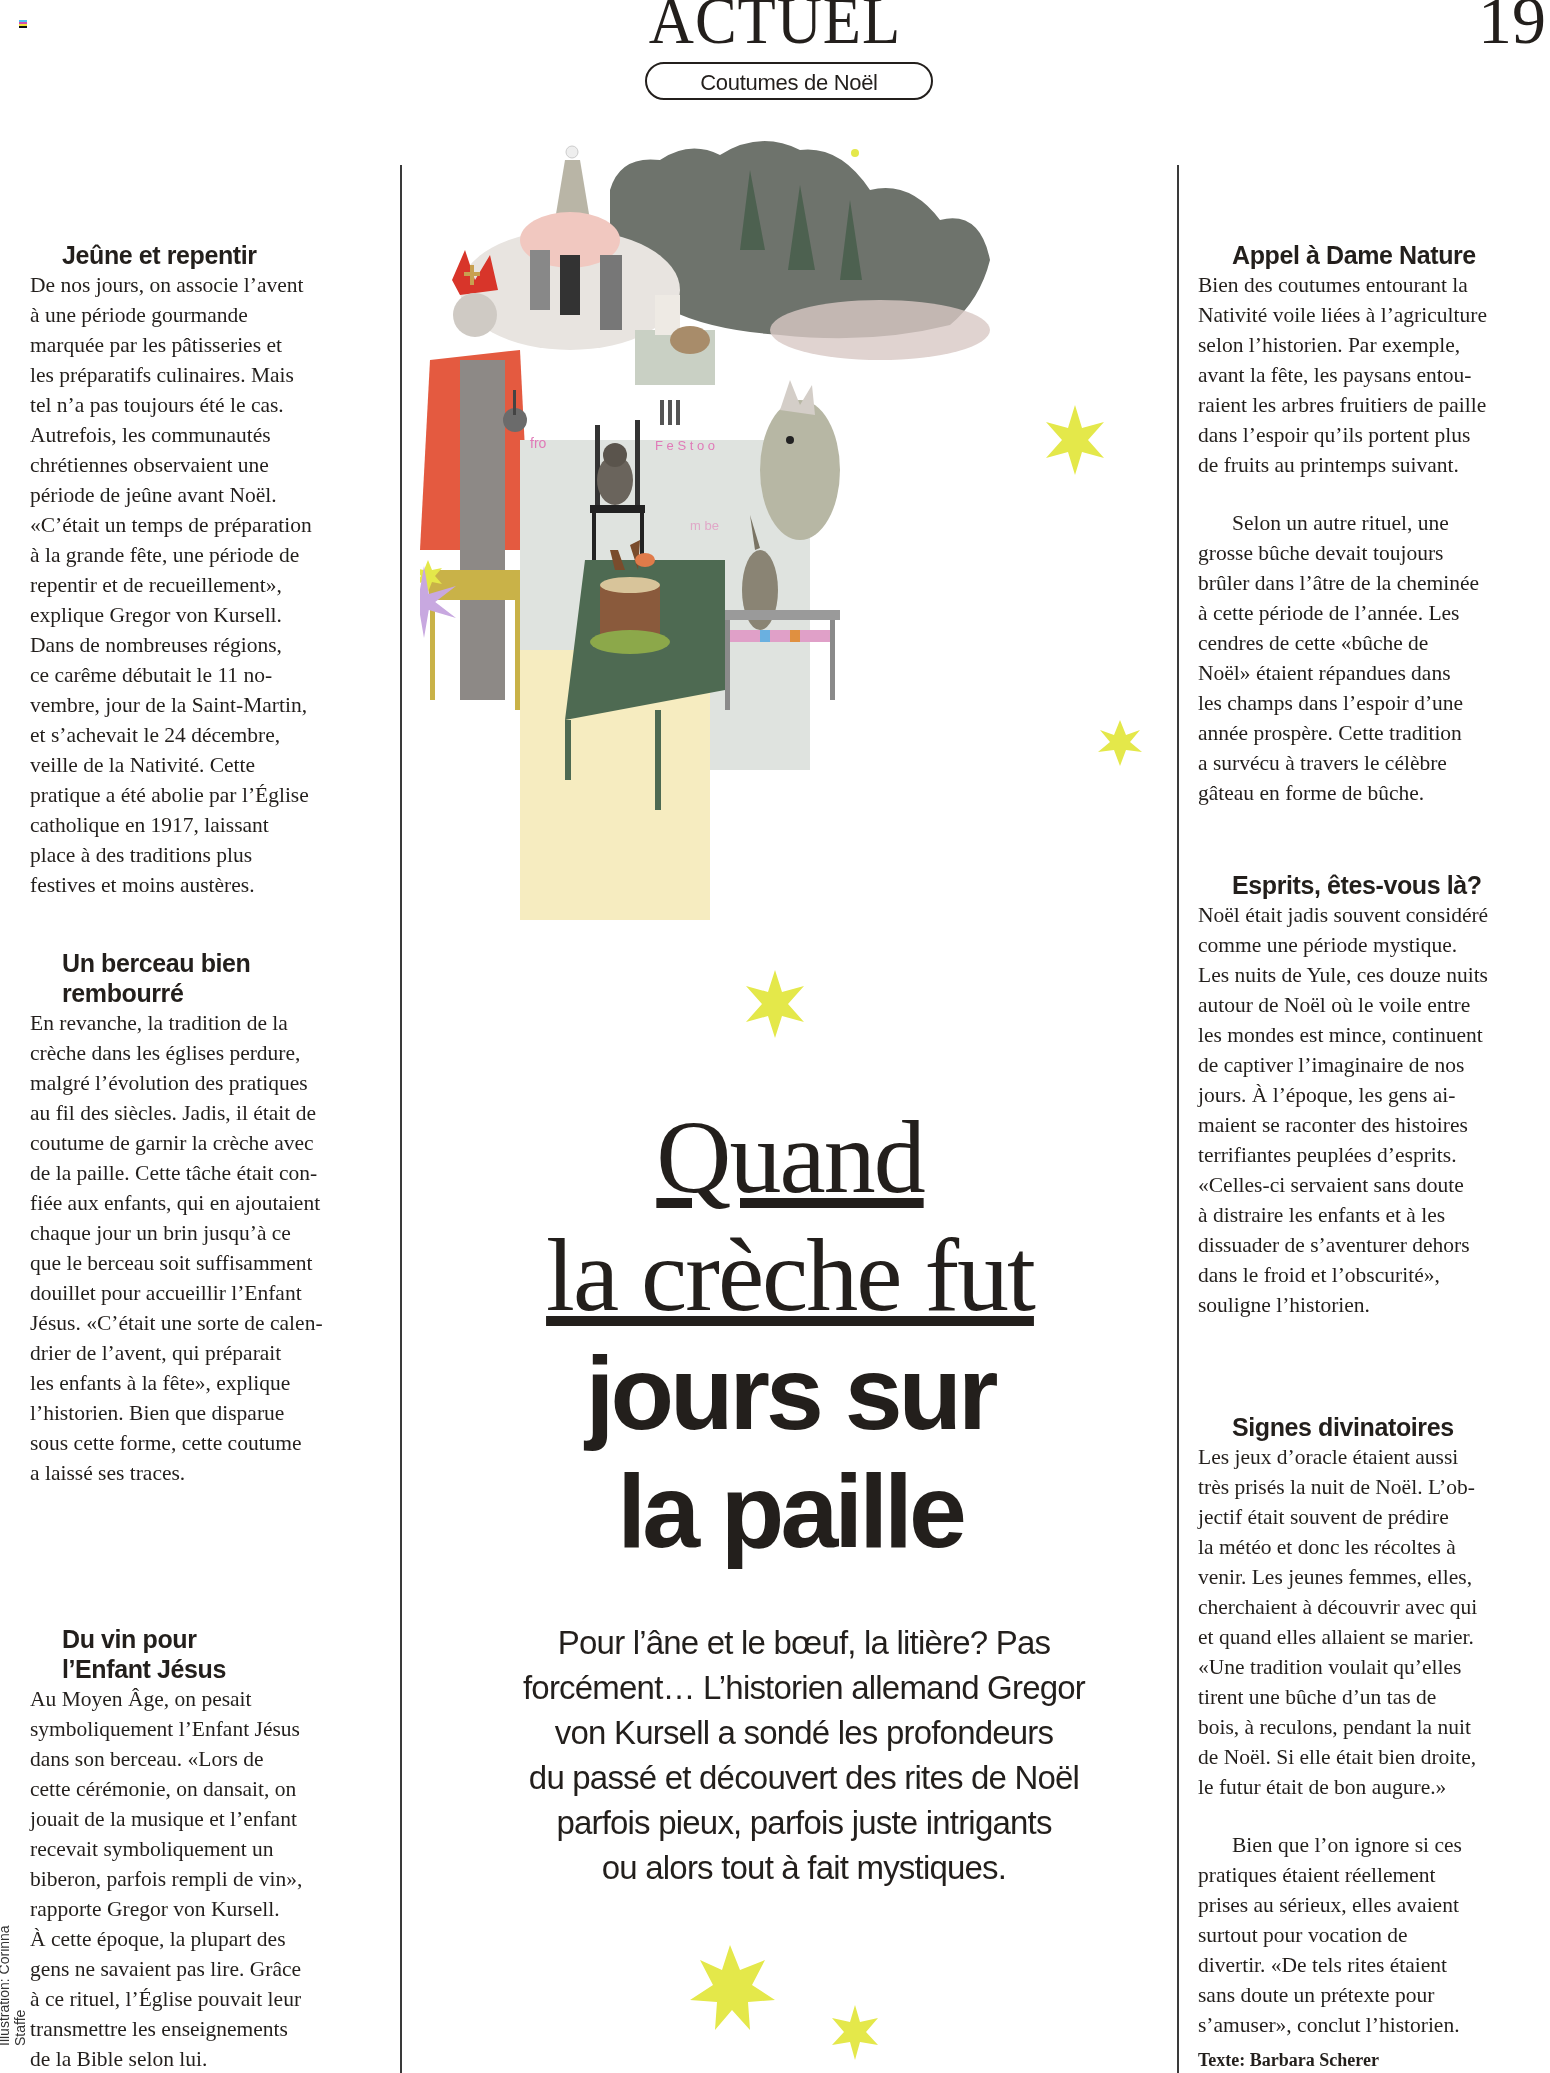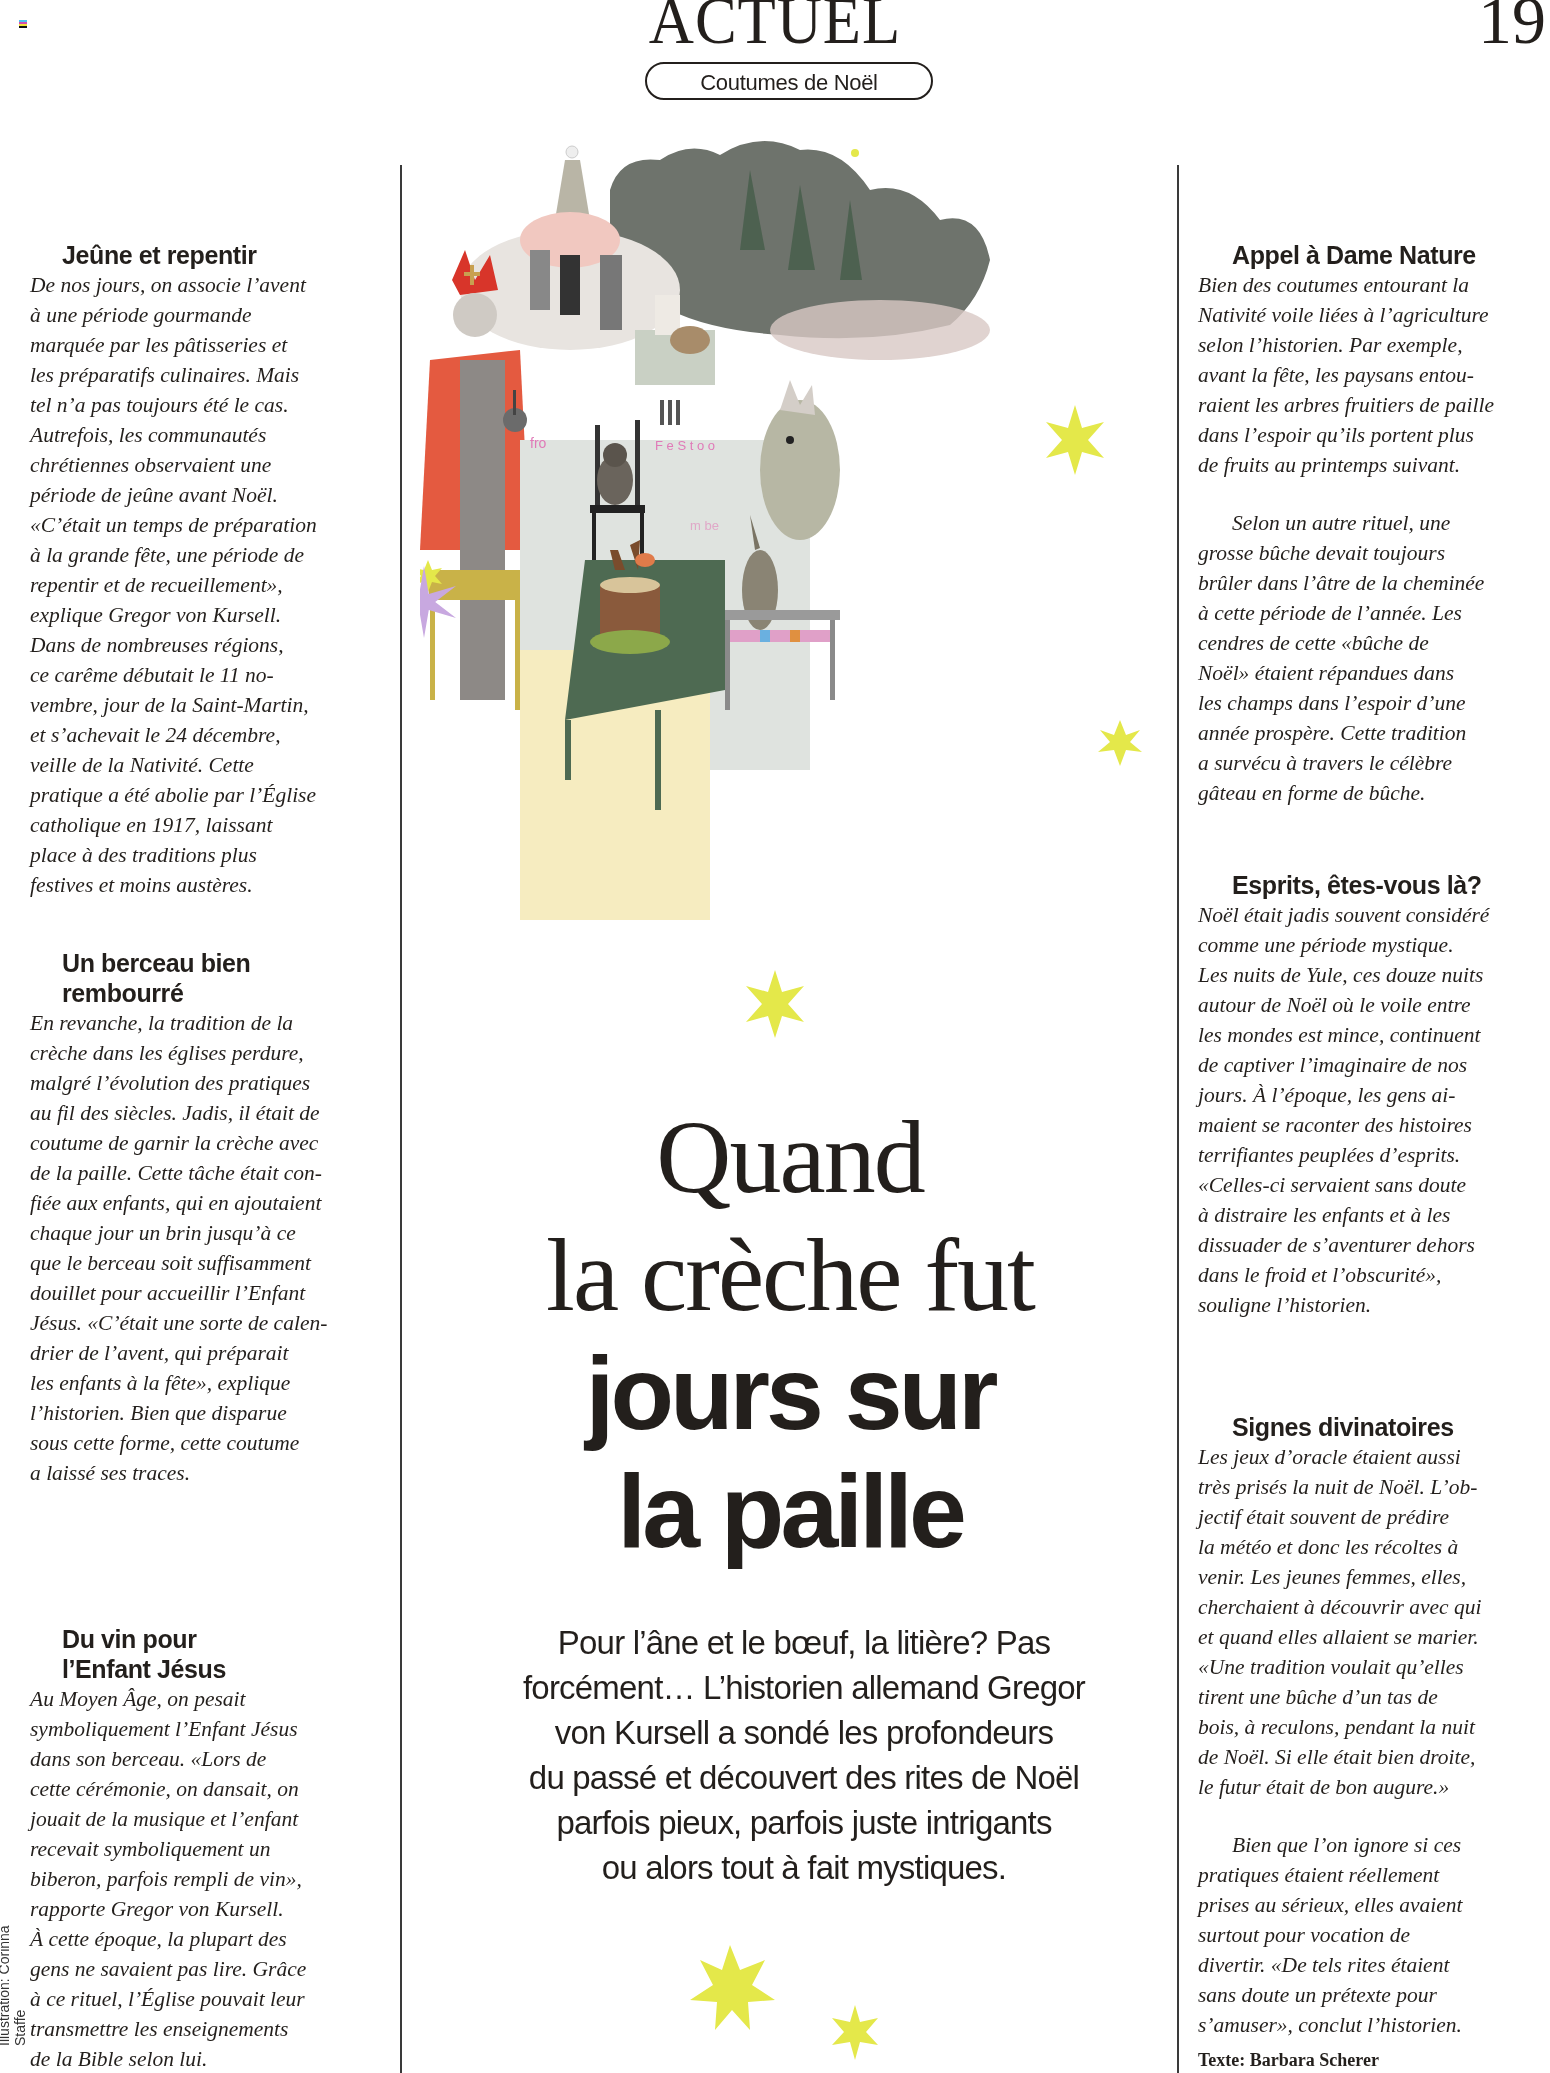--- a/index.html
+++ b/index.html
@@ -11,35 +11,35 @@
   .section-title { position:absolute; left:0; width:1550px; top:-14px; text-align:center;
     font-family:"Liberation Serif", serif; font-size:68px; letter-spacing:1px; color:#231f1c; line-height:1; transform:scaleX(0.92); }
   .page-number { position:absolute; right:4px; top:-14px; font-family:"Liberation Serif", serif; font-size:68px; line-height:1; color:#231f1c; }
   .rubric { position:absolute; left:645px; top:62px; width:288px; height:38px; border:2px solid #231f1c; border-radius:20px;
     font-family:"Liberation Sans", sans-serif; font-size:22px; line-height:38px; text-align:center; box-sizing:border-box; letter-spacing:-0.3px; }
 
   .divider { position:absolute; top:165px; bottom:0; width:2px; background:#3a3a3a; }
 
   .col { position:absolute; font-family:"Liberation Serif", serif; font-size:21.5px; line-height:30px; color:#231f1c; }
   .col h3 { font-family:"Liberation Sans", sans-serif; font-weight:bold; font-size:25px; line-height:30px; margin:0; letter-spacing:-0.4px; }
-  .col p { margin:0; white-space:pre-line;font-style:italic; }
+  .col p { margin:0; white-space:pre-line; }
   .col .indent { text-indent:34px;margin-top:28px; }
 
   .left-col { left:30px; width:365px; }
   .left-col h3 { padding-left:32px; }
   .right-col { left:1198px; width:352px; }
   .right-col h3 { padding-left:34px; }
 
   .credit { position:absolute; left:-68px; top:1950px; transform:rotate(-90deg); transform-origin:center;
     font-family:"Liberation Sans", sans-serif; font-size:14px; color:#333; width:160px; }
 
   .illustration { position:absolute; left:420px; top:130px; width:740px; height:950px; }
 
   .headline { position:absolute; left:420px; width:740px; top:1098px; text-align:center; color:#231f1c; }
-  .headline .light { font-family:"Liberation Serif", serif; font-size:104px; line-height:118px; letter-spacing:-2px; display:block; }
+  .headline .light { font-family:"Liberation Serif", serif; font-size:104px; line-height:118px; letter-spacing:-2px; display:block;text-decoration:underline; }
   .headline .bold { font-family:"Liberation Sans", sans-serif; font-weight:bold; font-size:104px; line-height:118px; letter-spacing:-4px; display:block; }
 
   .lede { position:absolute; left:444px; width:720px; top:1620px; text-align:center; font-family:"Liberation Sans", sans-serif;
     font-size:33px; line-height:45px; color:#231f1c; letter-spacing:-0.8px; white-space:pre-line; }
 
   .byline { position:absolute; left:1198px; top:2050px; font-family:Liberation Serif, serif; font-weight:bold; font-size:18px; }
 </style>
 </head>
 <body>
 

